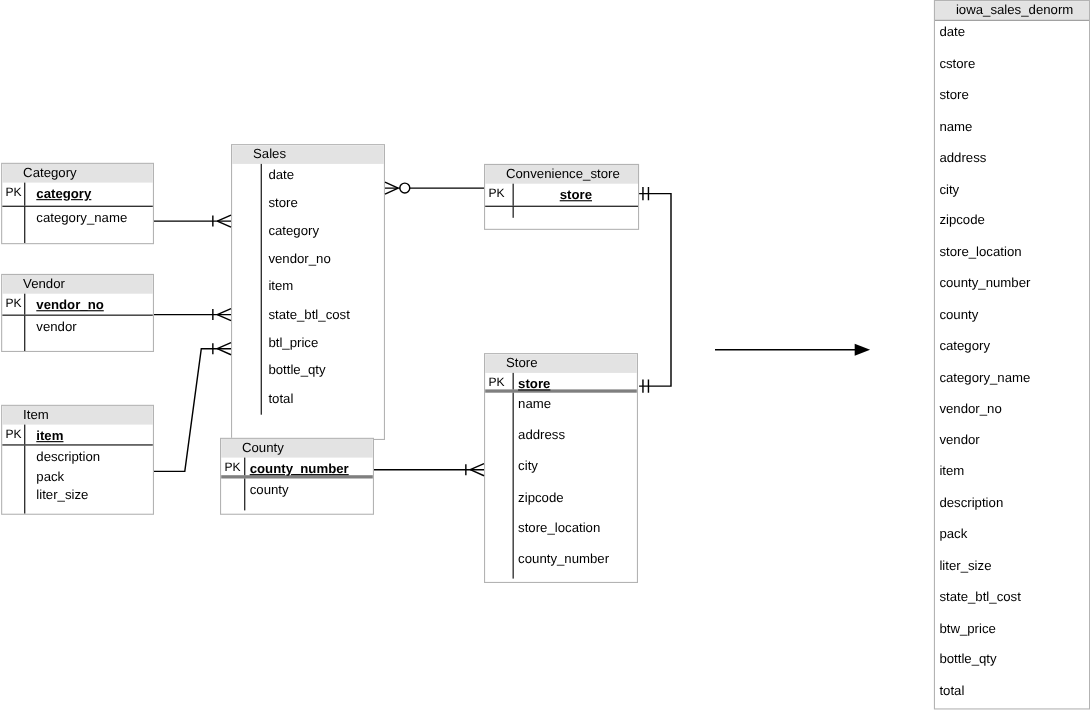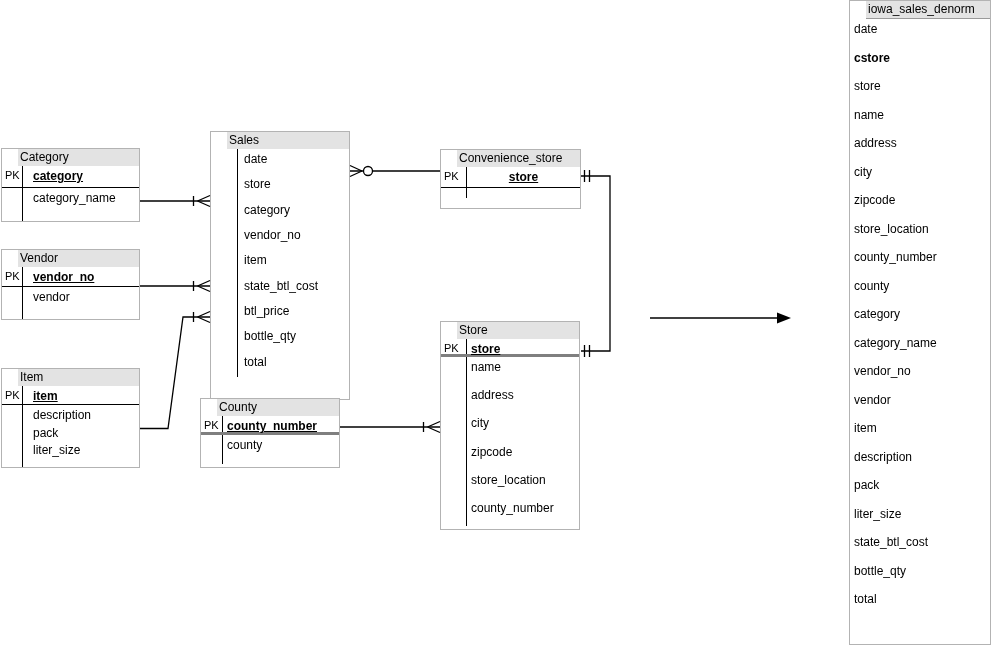--- a/index.html
+++ b/index.html
@@ -1,20 +1,20 @@
 <!DOCTYPE html>
 <html><head>
 <meta charset="utf-8">
 <style>
   html,body{margin:0;padding:0;background:#fff;}
   .stage{position:relative;width:991px;height:650px;background:#fff;overflow:hidden;
          font-family:"Liberation Sans",sans-serif;color:#000;}
   .tbl{position:absolute;background:#fff;border:1px solid #b3b3b3;box-sizing:border-box;overflow:hidden;}
-  .hdr{background:#e3e3e3;height:17px;line-height:17px;padding-left:2px;font-size:12px;
-       white-space:nowrap;overflow:hidden;margin-left:16px;}
+  .hdr{background:#e3e3e3;height:17px;line-height:17px;padding-left:19px;font-size:12px;
+       white-space:nowrap;overflow:hidden;}
   .pkrow{display:flex;border-bottom:1px solid #000;box-sizing:border-box;}
   .pkrow.graysep{border-bottom:3px solid #7f7f7f;}
   .pkcell{flex-shrink:0;border-right:1px solid #000;font-size:11px;padding:3px 0 0 3px;box-sizing:border-box;}
   .pkfield{font-size:12px;font-weight:bold;text-decoration:underline;padding:3px 0 0 10px;white-space:nowrap;}
   .pkfield.center{flex:1;text-align:center;padding-left:0;}
   .bodyrow{display:flex;}
   .bodycol{flex-shrink:0;border-right:1px solid #000;box-sizing:border-box;}
   .fields{display:flex;flex-direction:column;}
   .frow{font-size:12px;padding-top:3px;padding-left:10px;box-sizing:border-box;white-space:nowrap;}
   .pad4 .frow{padding-left:4px;}
@@ -132,38 +132,39 @@
         <div class="frow" style="height:28.8px;">store_location</div>
         <div class="frow" style="height:28.8px;">county_number</div>
       </div>
     </div>
   </div>
 
   <div class="tbl pad4" style="left:849px;top:0px;width:142px;height:645px;">
     <div class="hdr" style="border-bottom:1px solid #9a9a9a;">iowa_sales_denorm</div>
     <div class="fields">
       <div class="frow" style="height:28.5px;">date</div>
-      <div class="frow" style="height:28.5px;font-weight:bold;">cstore</div>
+      <div class="frow" style="height:28.5px;">cstore</div>
       <div class="frow" style="height:28.5px;">store</div>
       <div class="frow" style="height:28.5px;">name</div>
       <div class="frow" style="height:28.5px;">address</div>
       <div class="frow" style="height:28.5px;">city</div>
       <div class="frow" style="height:28.5px;">zipcode</div>
       <div class="frow" style="height:28.5px;">store_location</div>
       <div class="frow" style="height:28.5px;">county_number</div>
       <div class="frow" style="height:28.5px;">county</div>
       <div class="frow" style="height:28.5px;">category</div>
       <div class="frow" style="height:28.5px;">category_name</div>
       <div class="frow" style="height:28.5px;">vendor_no</div>
       <div class="frow" style="height:28.5px;">vendor</div>
       <div class="frow" style="height:28.5px;">item</div>
       <div class="frow" style="height:28.5px;">description</div>
       <div class="frow" style="height:28.5px;">pack</div>
       <div class="frow" style="height:28.5px;">liter_size</div>
       <div class="frow" style="height:28.5px;">state_btl_cost</div>
+      <div class="frow" style="height:28.5px;">btw_price</div>
       <div class="frow" style="height:28.5px;">bottle_qty</div>
       <div class="frow" style="height:28.5px;">total</div>
     </div>
   </div>
 
   <svg class="wires" width="991" height="650" viewBox="0 0 991 650">
     <g>
       <path d="M140,201 H210"></path>
       <path d="M193.5,196 V206"></path>
       <path d="M197.5,201 L210,195.5 M197.5,201 L210,206.5"></path>

